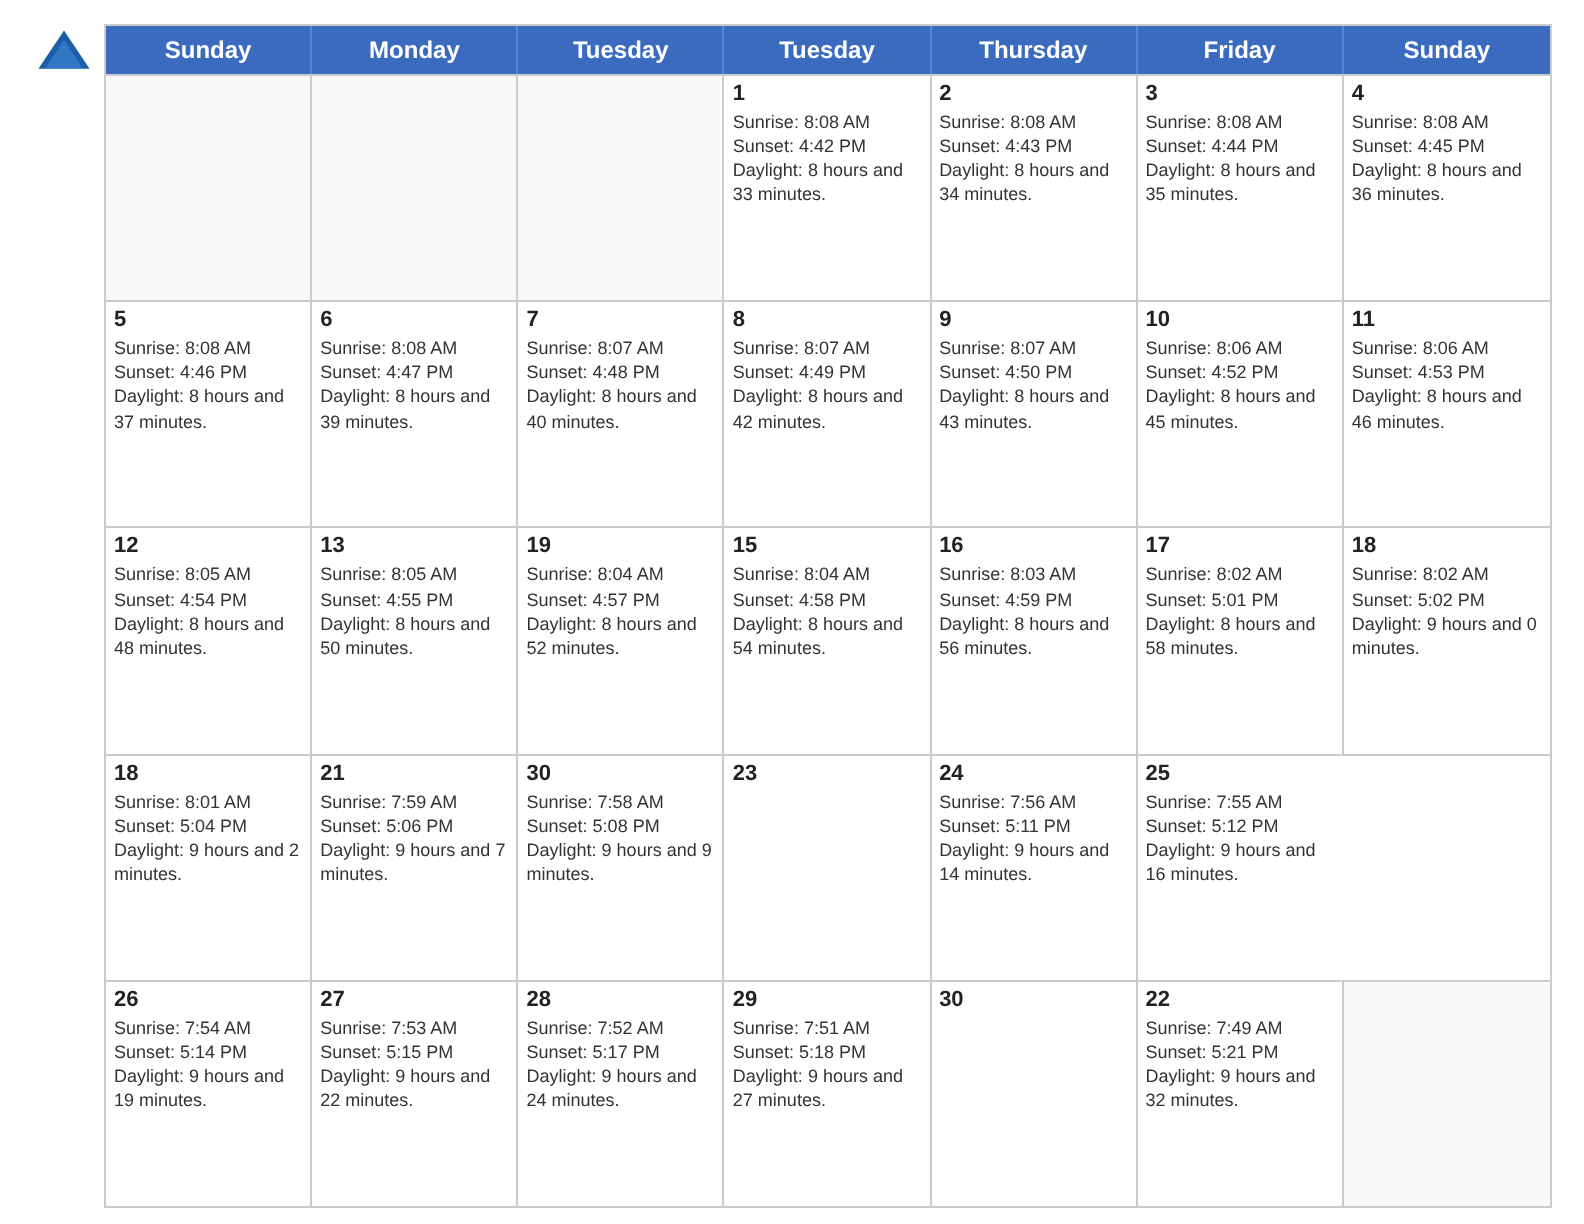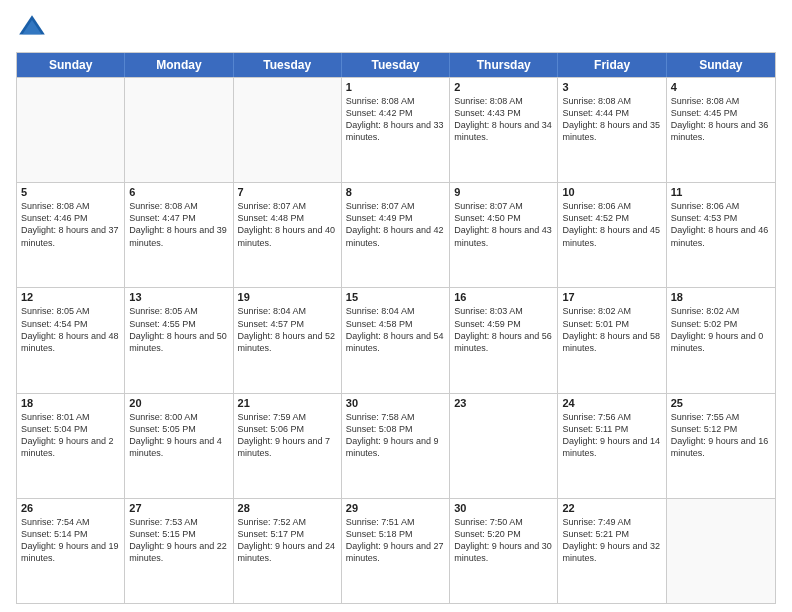--- a/index.html
+++ b/index.html
@@ -8,21 +8,21 @@
       background: #fff;
       width: 792px;
       height: 612px;
       overflow: hidden;
     }
     .container {
       width: 792px;
       height: 612px;
       padding: 12px 16px 8px 16px;
       display: flex;
-      flex-direction: column;
+      flex-direction: row;
     }
     .header {
       display: flex;
       align-items: flex-start;
       justify-content: space-between;
       margin-bottom: 8px;
     }
     .logo {
       display: flex;
       align-items: center;
@@ -218,24 +218,20 @@
             <div class="day-num">18</div>
             <div class="cell-text">Sunrise: 8:02 AM<br>Sunset: 5:02 PM<br>Daylight: 9 hours and 0 minutes.</div>
           </div>
         </div>
         <div class="cal-row">
           <div class="cal-cell">
             <div class="day-num">18</div>
             <div class="cell-text">Sunrise: 8:01 AM<br>Sunset: 5:04 PM<br>Daylight: 9 hours and 2 minutes.</div>
           </div>
           <div class="cal-cell">
-            <div class="day-num">20</div>
-            <div class="cell-text">Sunrise: 8:00 AM<br>Sunset: 5:05 PM<br>Daylight: 9 hours and 4 minutes.</div>
-          </div>
-          <div class="cal-cell">
             <div class="day-num">21</div>
             <div class="cell-text">Sunrise: 7:59 AM<br>Sunset: 5:06 PM<br>Daylight: 9 hours and 7 minutes.</div>
           </div>
           <div class="cal-cell">
             <div class="day-num">30</div>
             <div class="cell-text">Sunrise: 7:58 AM<br>Sunset: 5:08 PM<br>Daylight: 9 hours and 9 minutes.</div>
           </div>
           <div class="cal-cell">
             <div class="day-num">23</div>
           </div>
@@ -260,21 +256,20 @@
           <div class="cal-cell">
             <div class="day-num">28</div>
             <div class="cell-text">Sunrise: 7:52 AM<br>Sunset: 5:17 PM<br>Daylight: 9 hours and 24 minutes.</div>
           </div>
           <div class="cal-cell">
             <div class="day-num">29</div>
             <div class="cell-text">Sunrise: 7:51 AM<br>Sunset: 5:18 PM<br>Daylight: 9 hours and 27 minutes.</div>
           </div>
           <div class="cal-cell">
             <div class="day-num">30</div>
-            <div class="cell-text">Sunrise: 7:50 AM<br>Sunset: 5:20 PM<br>Daylight: 9 hours and 30 minutes.</div>
           </div>
           <div class="cal-cell">
             <div class="day-num">22</div>
             <div class="cell-text">Sunrise: 7:49 AM<br>Sunset: 5:21 PM<br>Daylight: 9 hours and 32 minutes.</div>
           </div>
           <div class="cal-cell empty"></div>
         </div>
       </div>
   </div>
 </div>

